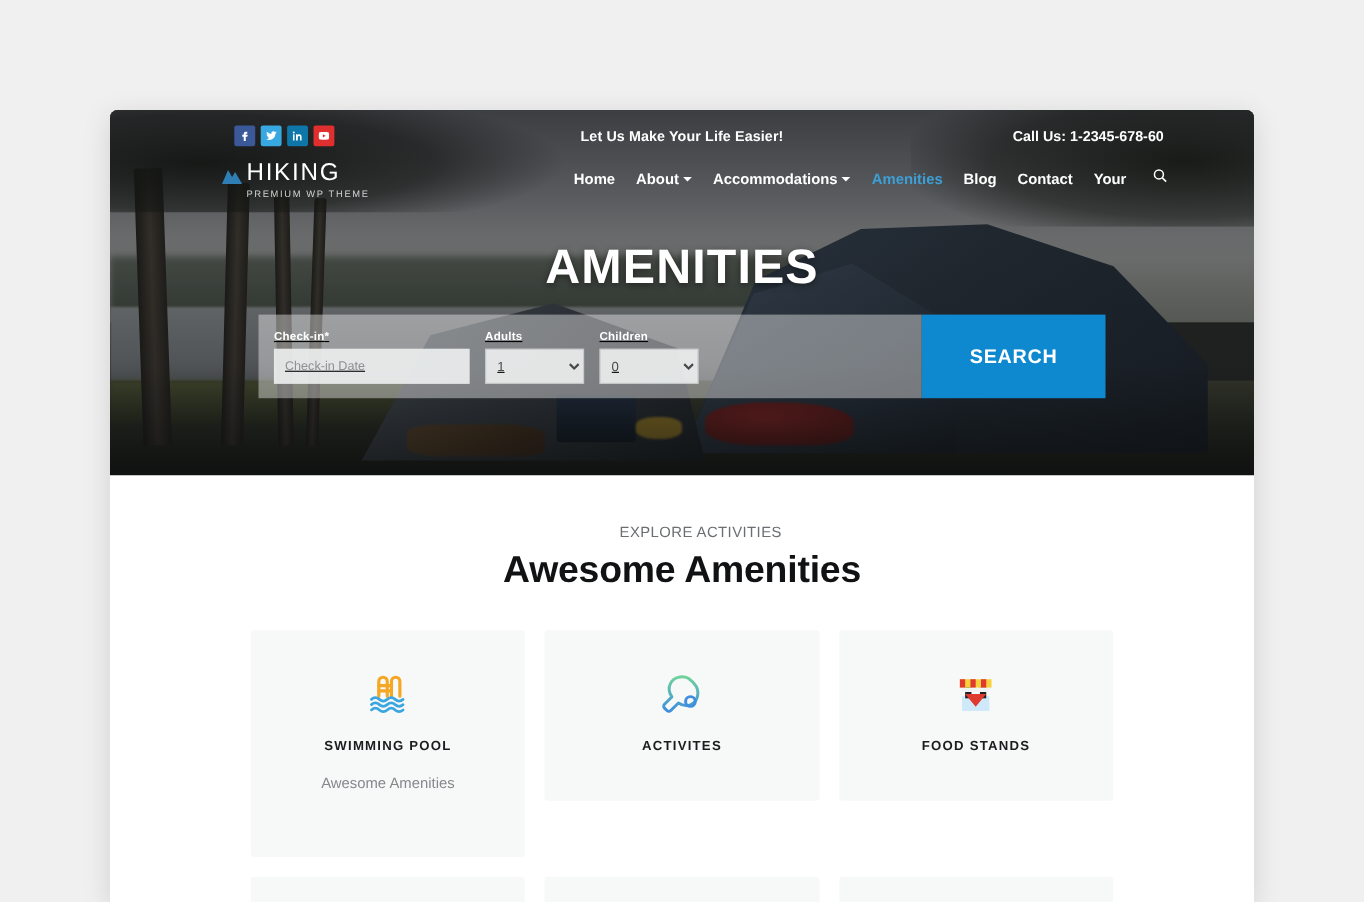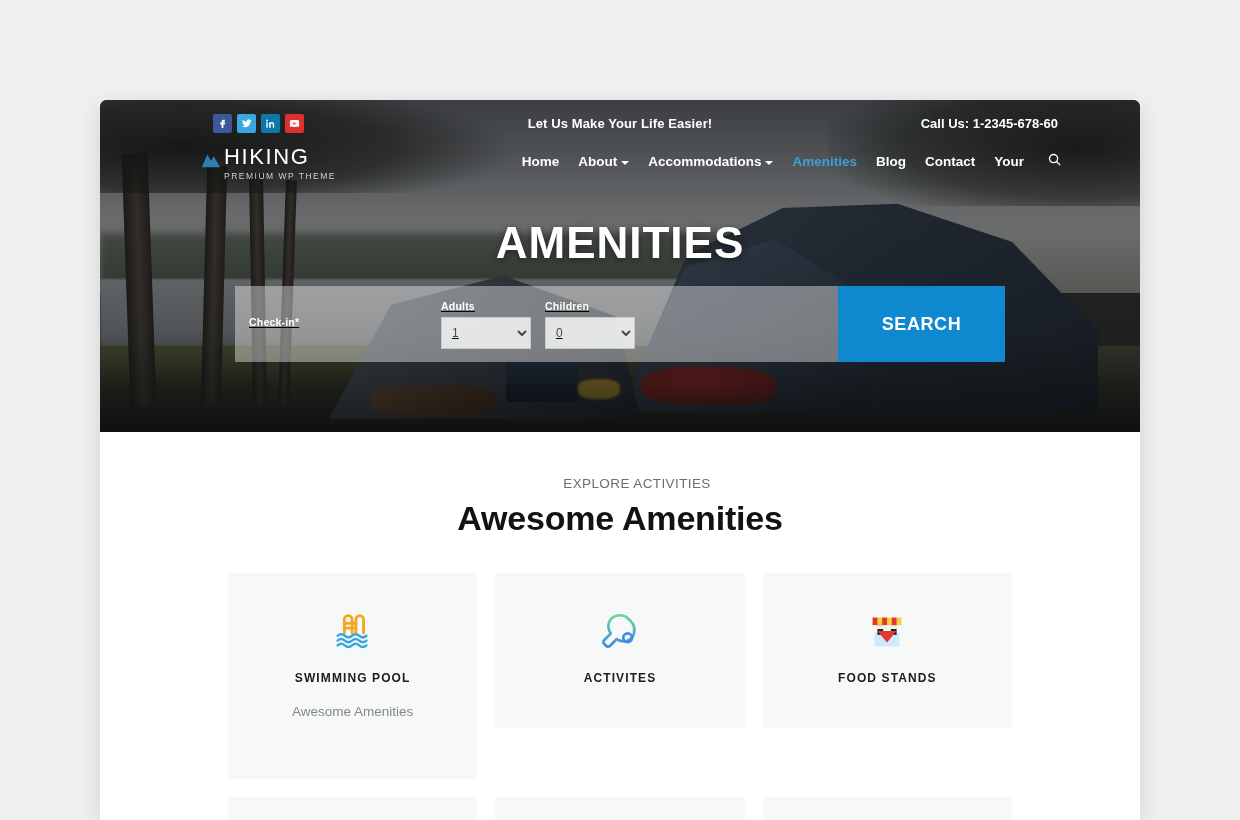--- a/index.html
+++ b/index.html
@@ -345,20 +345,21 @@
     </div>
 
     <div class="hero-title">AMENITIES</div>
 
     <div class="booking">
       <div class="booking-fields">
         <div class="field f-checkin">
           <div class="f-label">
             <span>Check-in</span><span class="req">*</span>
           </div>
+          <input class="f-input" type="text" placeholder="Check-in Date" style="">
         </div>
         <div class="field f-adults">
           <div class="f-label">Adults</div>
           <select class="f-select"><option value="1">1</option><option value="2">2</option><option value="3">3</option><option value="4">4</option><option value="5">5</option></select>
         </div>
         <div class="field f-children">
           <div class="f-label">Children</div>
           <select class="f-select"><option value="0">0</option><option value="1">1</option><option value="2">2</option><option value="3">3</option><option value="4">4</option></select>
         </div>
       </div>

